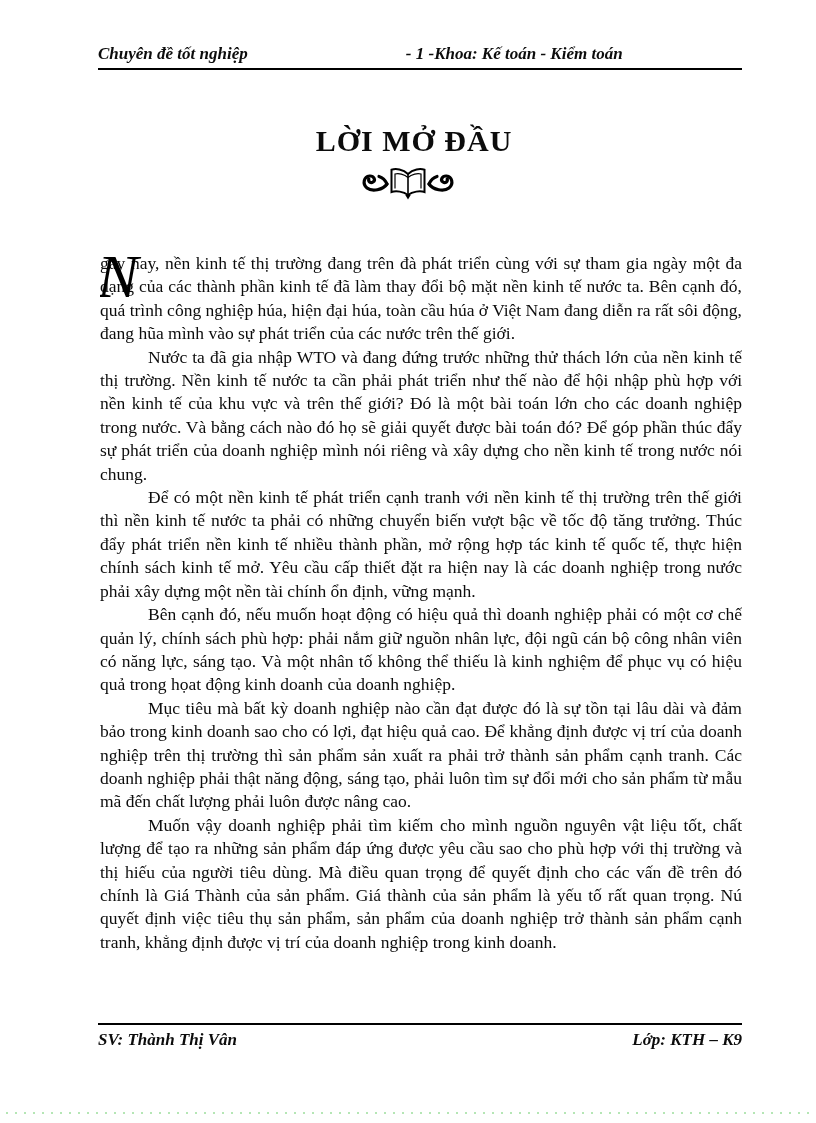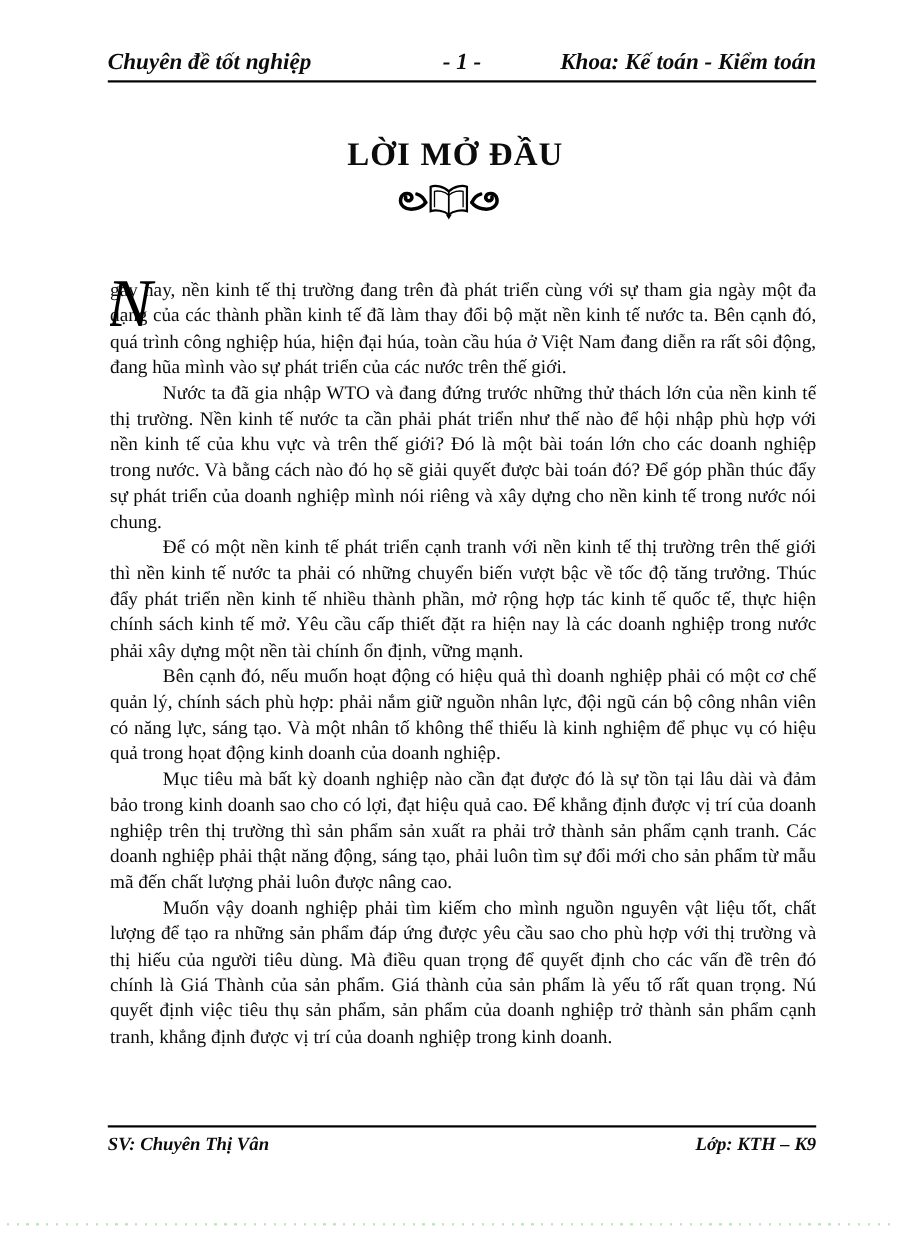--- a/index.html
+++ b/index.html
@@ -15,28 +15,28 @@
 
   
   .header {
     position: absolute;
     top: 44px;
     left: 98px;
     right: 74px;
     display: grid;
     grid-template-columns: 1fr auto 1fr;
     align-items: baseline;
-    font-size: 21px;
+    font-size: 17px;
     font-weight: bold;
     font-style: italic;
     border-bottom: 2px solid #000;
     padding-bottom: 4px;
   }
   .header .h-center { text-align: center; }
-  .header .h-right  { text-align: right; }
+  .header .h-right  { text-align: left; }
 
   
   .title {
     position: absolute;
     top: 124px;
     left: 12px;
     right: 0;
     text-align: center;
     font-size: 30px;
     font-weight: bold;
@@ -141,19 +141,19 @@
       <span class="drop-cap">N</span><span>gày nay, nền kinh tế thị trường đang trên đà phát triển cùng với sự tham gia ngày một đa dạng của các thành phần kinh tế đã làm thay đổi bộ mặt nền kinh tế nước ta. Bên cạnh đó, quá trình công nghiệp húa, hiện đại húa, toàn cầu húa ở Việt Nam đang diễn ra rất sôi động, đang hũa mình vào sự phát triển  của các nước trên thế giới.</span>
     </p>
     <p>Nước ta đã gia nhập WTO và đang đứng trước những thử thách lớn của nền kinh tế thị trường. Nền kinh tế nước ta cần phải phát triển như thế nào để hội nhập phù hợp với nền kinh tế của khu vực và trên thế giới? Đó là một bài toán lớn cho các doanh nghiệp trong nước. Và bằng cách nào đó họ sẽ giải quyết được bài toán đó? Để góp phần thúc đẩy sự phát triển của doanh nghiệp mình nói riêng và xây dựng cho nền kinh tế trong nước nói chung.</p>
     <p>Để có một nền kinh tế phát triển cạnh tranh với nền kinh tế thị trường trên thế giới thì nền kinh tế nước ta phải có những chuyển biến vượt bậc về tốc độ tăng trưởng. Thúc đẩy phát triển nền kinh tế nhiều thành phần, mở rộng hợp tác kinh tế quốc tế, thực hiện chính sách kinh tế mở. Yêu cầu cấp thiết đặt ra hiện nay là các doanh nghiệp trong nước phải xây dựng một nền tài chính ổn định, vững mạnh.</p>
     <p>Bên cạnh đó, nếu muốn hoạt động có hiệu quả thì doanh nghiệp phải có một cơ chế quản lý, chính sách phù hợp: phải nắm giữ nguồn nhân lực, đội ngũ cán bộ công nhân viên có năng lực, sáng tạo. Và một nhân tố không thể thiếu là kinh nghiệm để phục vụ có hiệu quả trong họat động kinh doanh của doanh nghiệp.</p>
     <p>Mục tiêu mà bất kỳ doanh nghiệp nào cần đạt được đó là sự tồn tại lâu dài và đảm bảo trong kinh doanh sao cho có lợi, đạt hiệu quả cao. Để khẳng định được vị trí của doanh nghiệp trên thị trường thì sản phẩm sản xuất ra phải trở thành sản phẩm cạnh tranh. Các doanh nghiệp phải thật năng động, sáng tạo, phải luôn tìm sự đổi mới cho sản phẩm từ mẫu mã đến chất lượng phải luôn được nâng cao.</p>
     <p>Muốn vậy doanh nghiệp phải tìm kiếm cho mình nguồn nguyên vật liệu tốt, chất lượng để tạo ra những sản phẩm đáp ứng được yêu cầu sao cho phù hợp với thị trường và thị hiếu của người tiêu dùng. Mà điều quan trọng để quyết định cho các vấn đề trên đó chính là Giá Thành của sản phẩm. Giá thành của sản phẩm là yếu tố rất quan trọng. Nú quyết định việc tiêu thụ sản phẩm, sản phẩm của doanh nghiệp trở thành sản phẩm cạnh tranh, khẳng định được vị trí của doanh nghiệp trong kinh doanh.</p>
   </div>
 
   <div class="footer">
-    <span>SV: Chuyên Thị Vân</span>
+    <span>SV: Thành Thị Vân</span>
     <span>Lớp: KTH – K9</span>
   </div>
 
   <div class="page-break" style="background-image: repeating-linear-gradient(to right, rgb(181, 230, 181) 0px, rgb(181, 230, 181) 2px, transparent 2px, transparent 9px);"></div>
 
 </div>
 
 </body></html>

